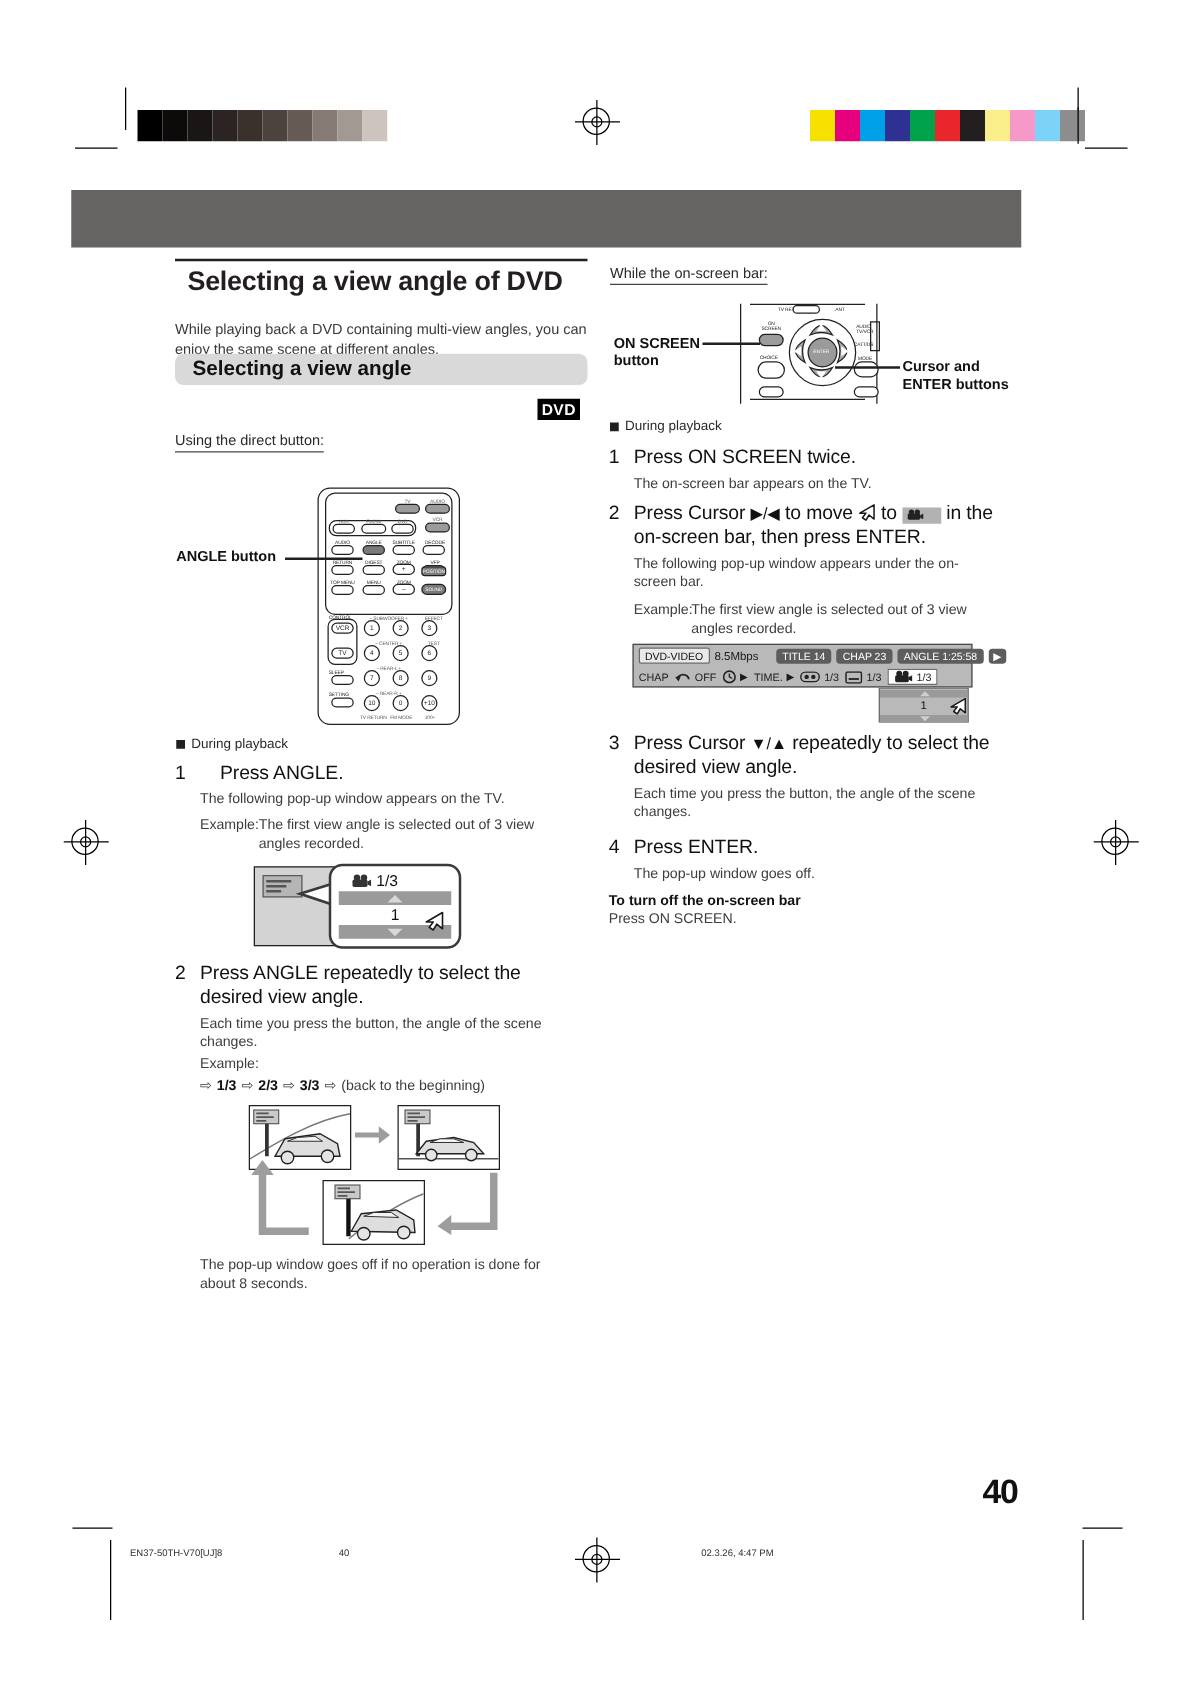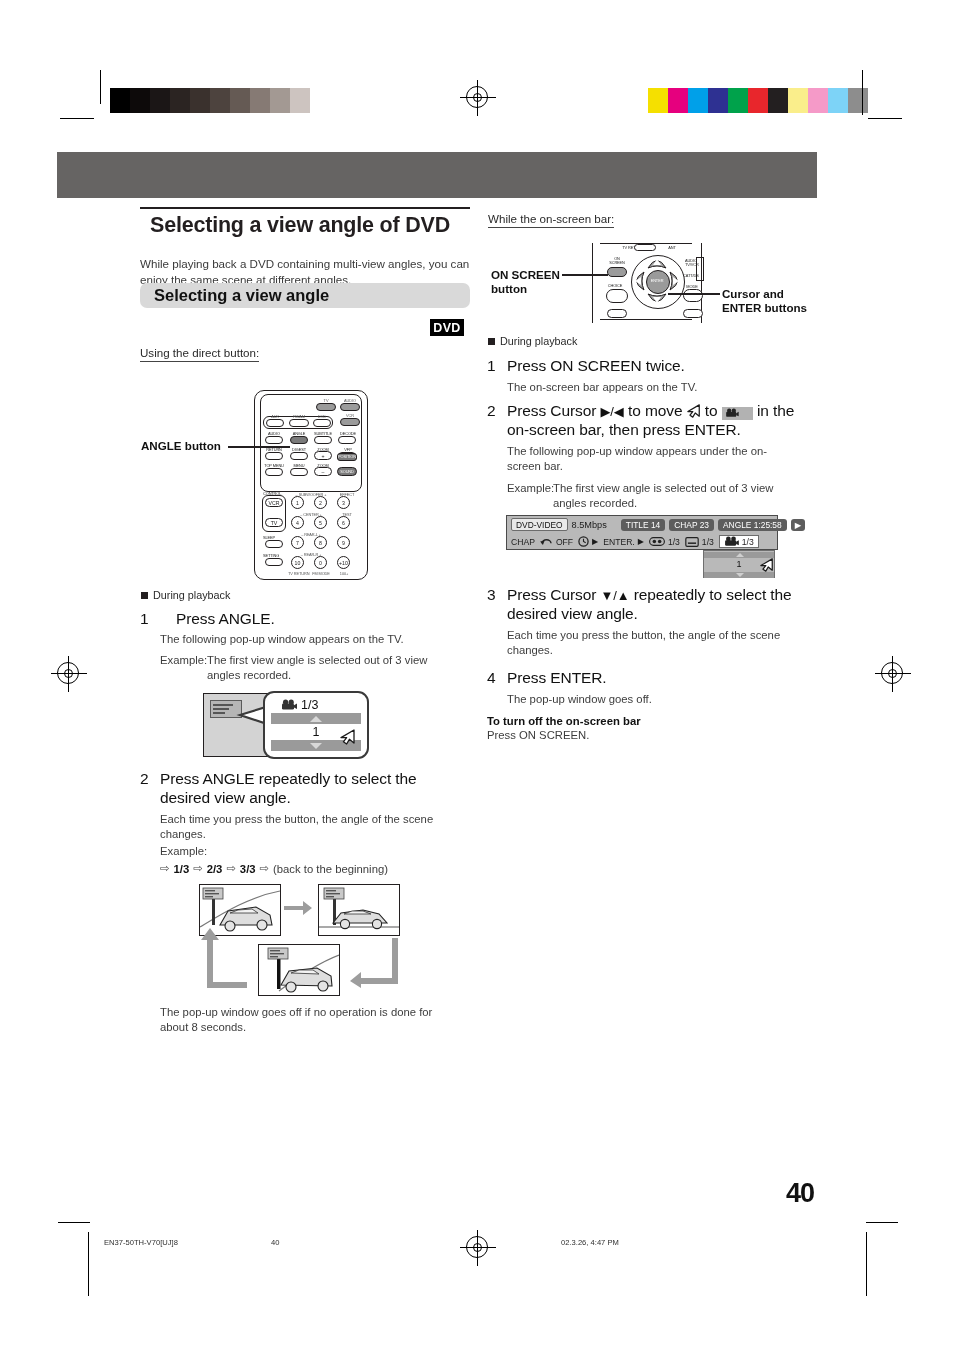--- a/index.html
+++ b/index.html
@@ -487,21 +487,21 @@
       <span>OFF</span>
     </span>
     <span class="plain">
       <svg width="11" height="11" viewBox="0 0 12 12">
           <circle cx="6" cy="6" r="5" fill="none" stroke="#222" stroke-width="1.4"></circle>
           <path d="M6,3 L6,6 L8.4,7.4" stroke="#222" stroke-width="1.2" fill="none"></path>
         </svg>
       <span style="font-size:8px;">▶</span>
     </span>
     <span class="plain">
-      <span>ENTER.</span>
+      <span>TIME.</span>
       <span style="font-size:8px;">▶</span>
     </span>
     <span class="plain">
       <svg width="16" height="9" viewBox="0 0 18 10">
           <rect x="0.7" y="0.7" width="16.6" height="8.6" rx="4.3" fill="none" stroke="#222" stroke-width="1.3"></rect>
           <circle cx="6" cy="5" r="2" fill="#222"></circle>
           <circle cx="12" cy="5" r="2" fill="#222"></circle>
         </svg>
       <span>1/3</span>
     </span>

